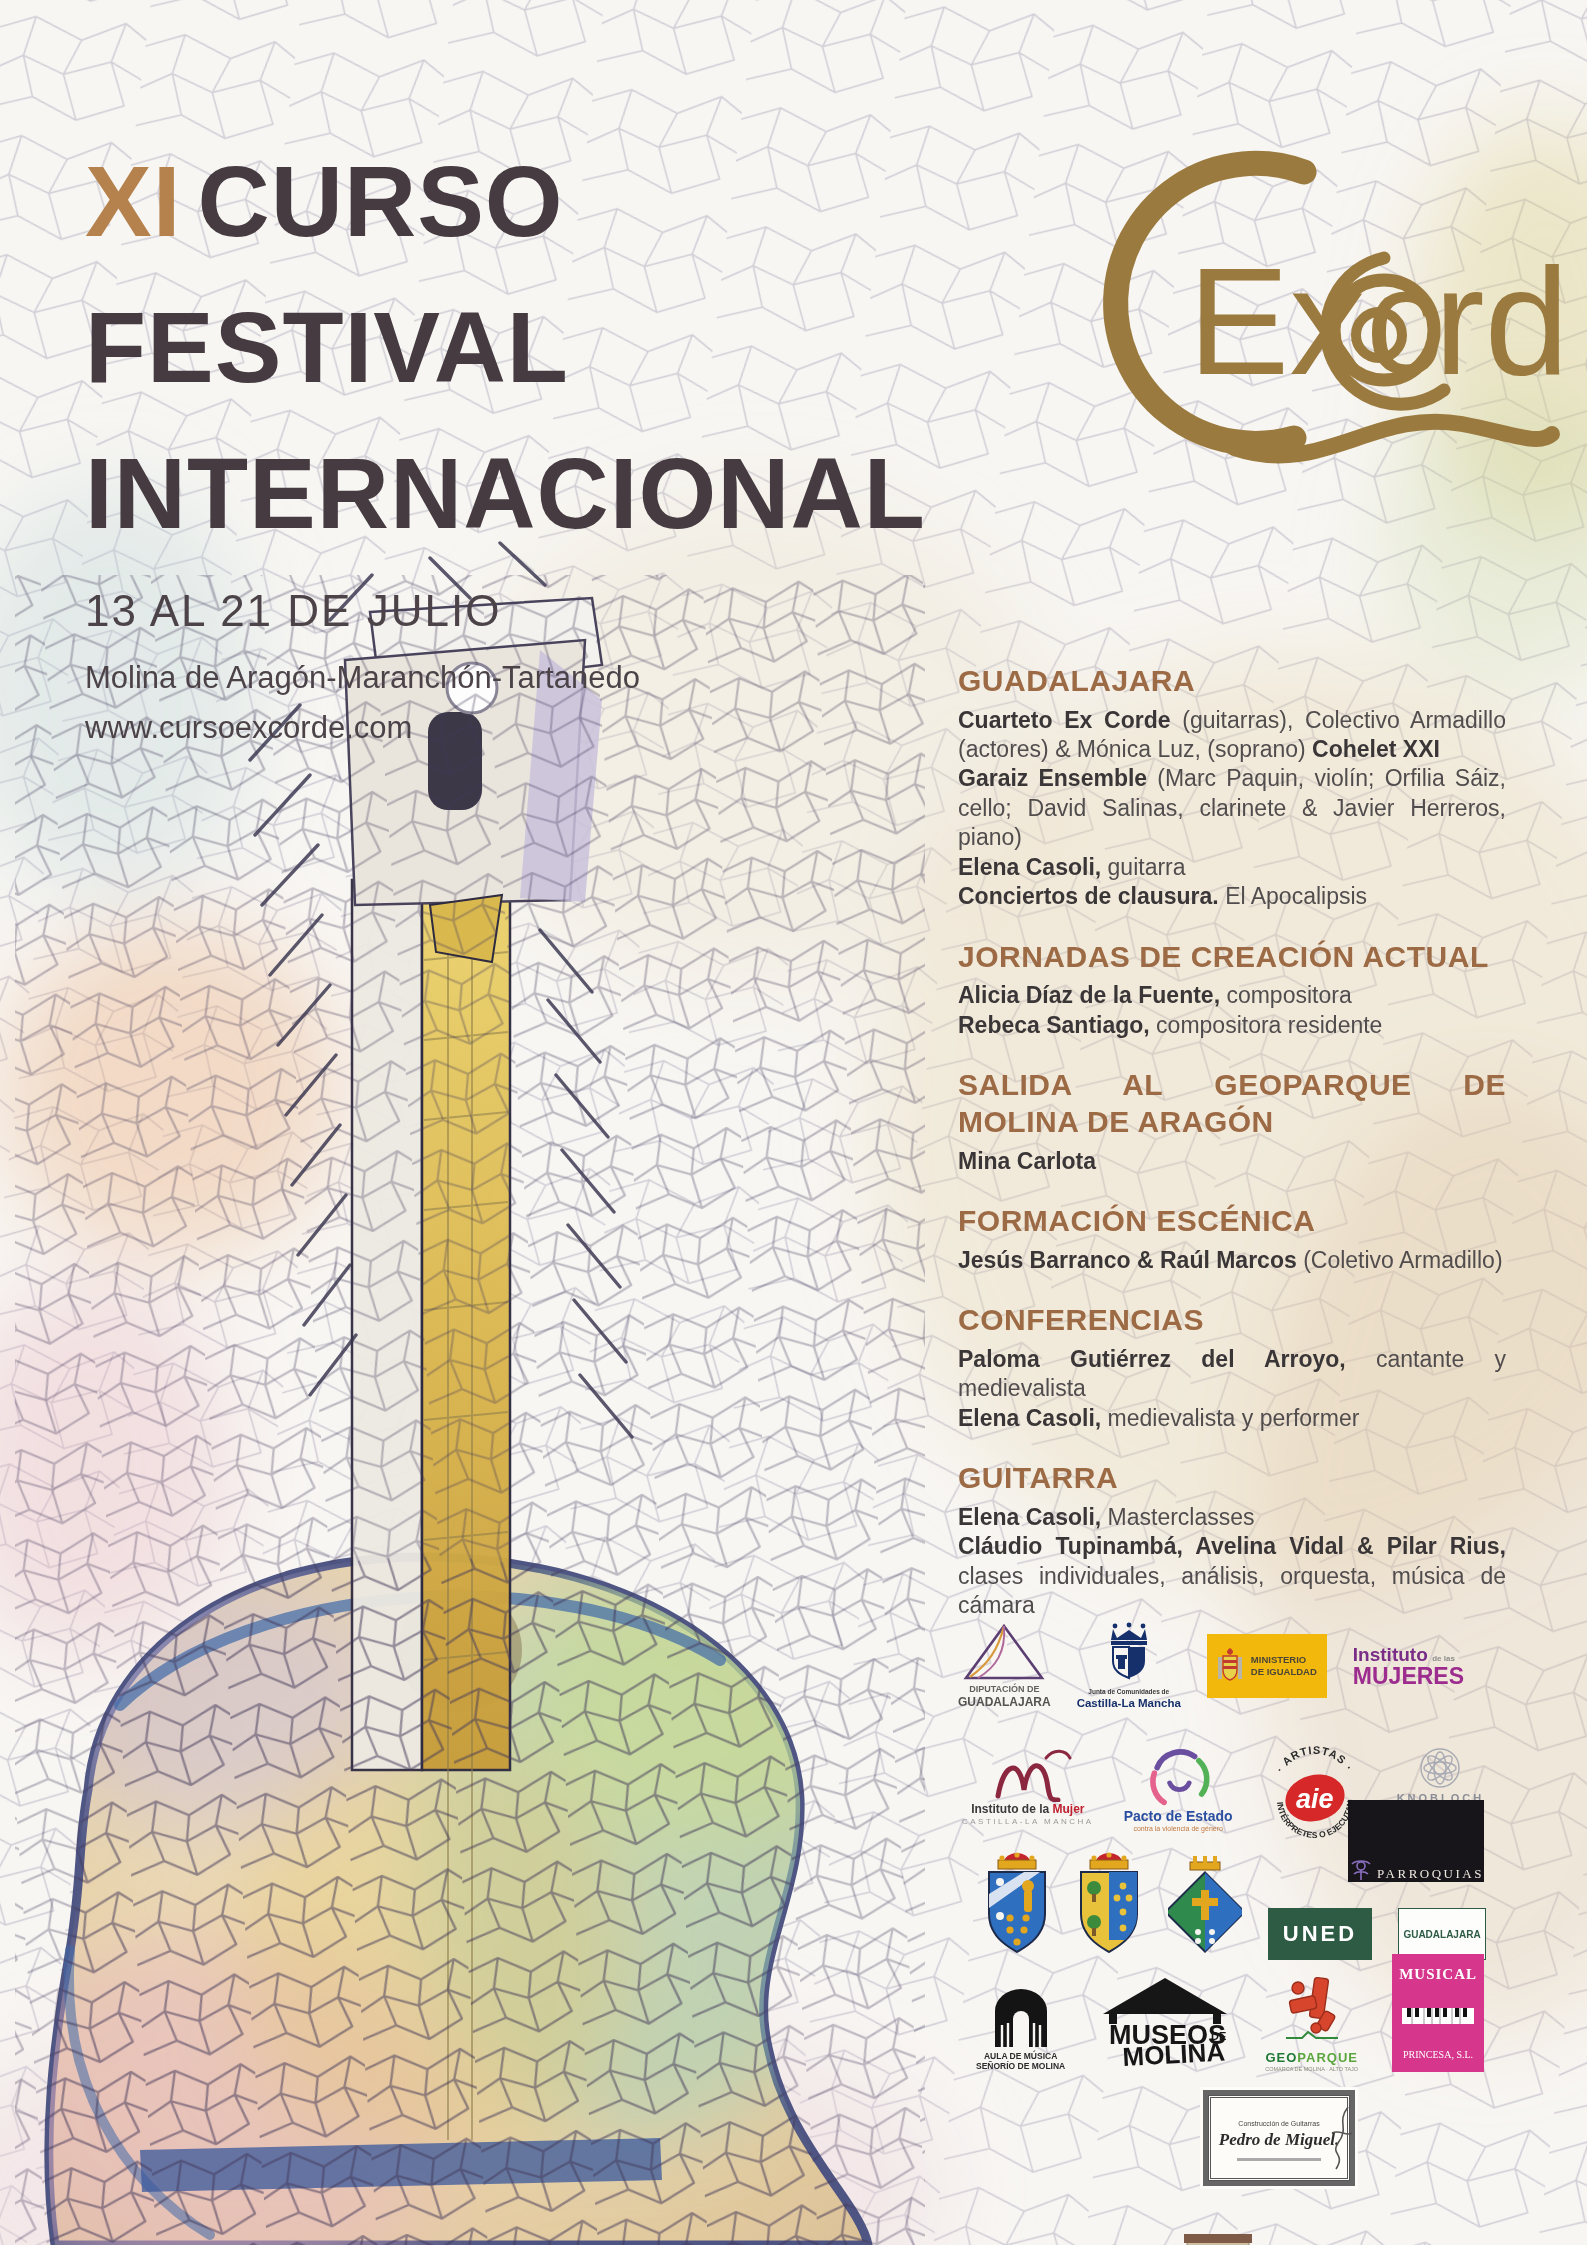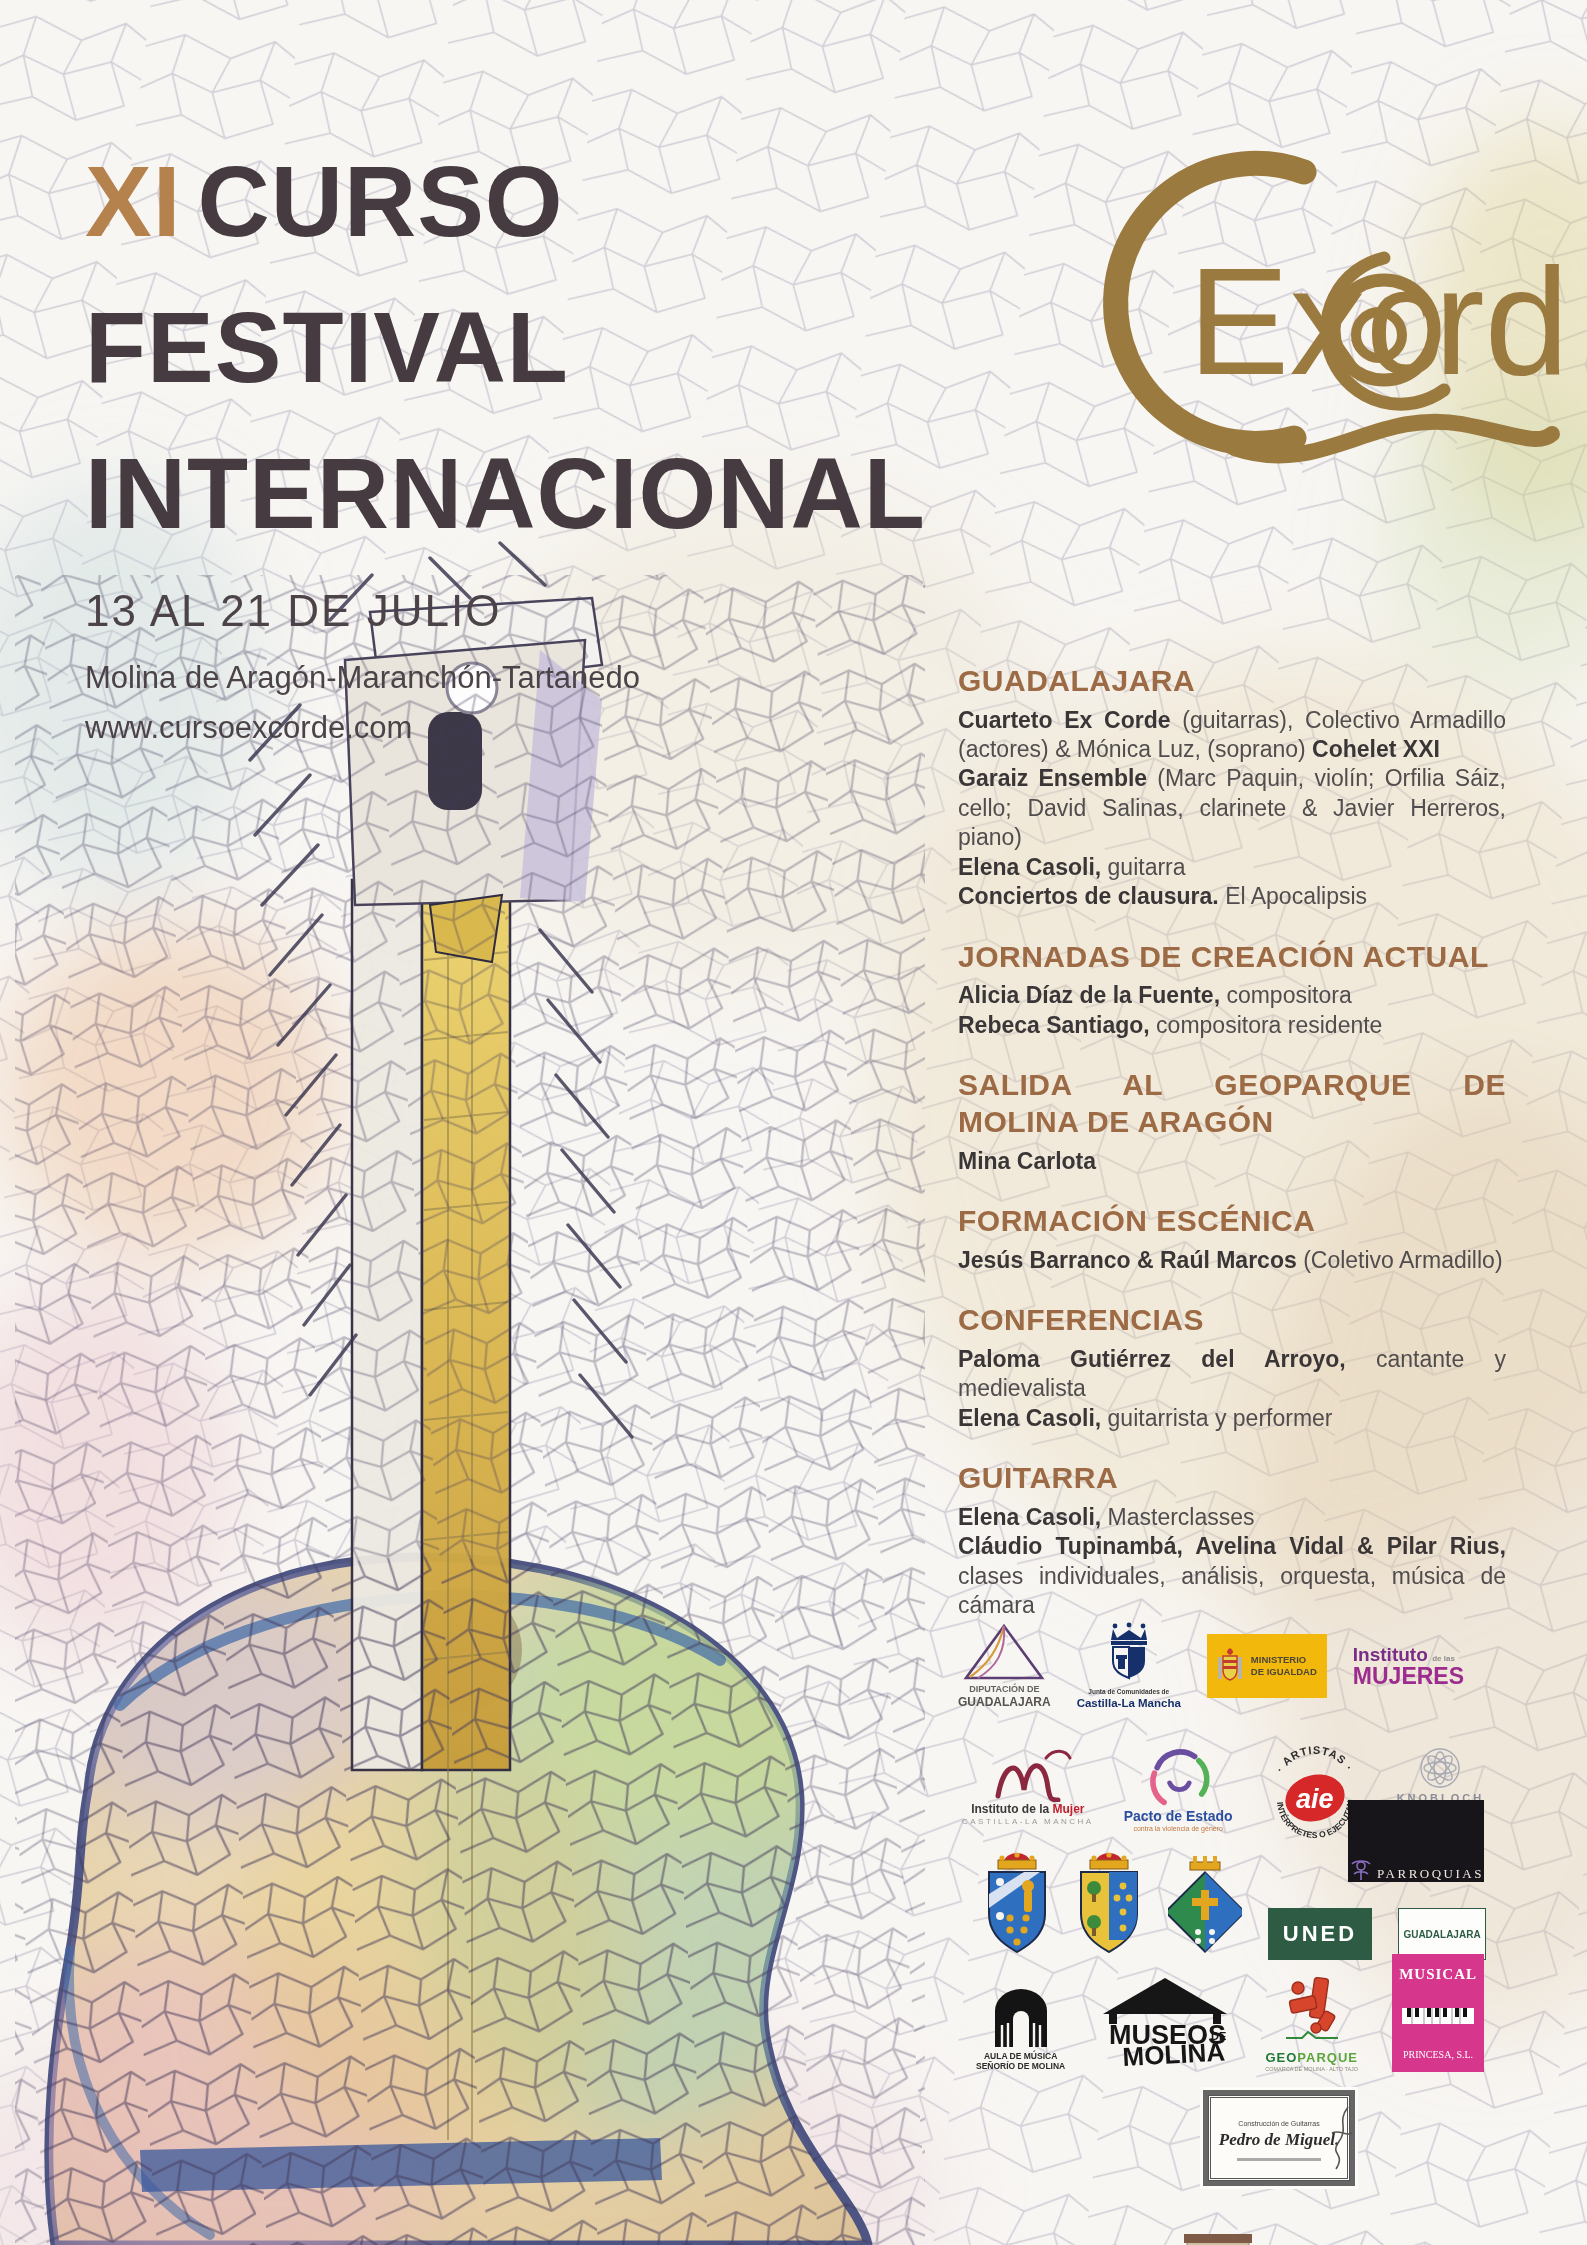--- a/index.html
+++ b/index.html
@@ -212,21 +212,21 @@
     </section>
 
     <section class="sec">
       <h3>FORMACIÓN ESCÉNICA</h3>
       <p><strong>Jesús Barranco &amp; Raúl Marcos</strong><span> (Coletivo Armadillo)</span></p>
     </section>
 
     <section class="sec">
       <h3>CONFERENCIAS</h3>
       <p><strong>Paloma Gutiérrez del Arroyo,</strong><span> cantante y medievalista</span></p>
-      <p><strong>Elena Casoli,</strong><span> guitarrista y performer</span></p>
+      <p><strong>Elena Casoli,</strong><span> medievalista y performer</span></p>
     </section>
 
     <section class="sec">
       <h3>GUITARRA</h3>
       <p><strong>Elena Casoli,</strong><span> Masterclasses</span></p>
       <p><strong>Cláudio Tupinambá, Avelina Vidal &amp; Pilar Rius,</strong><span> clases individuales, análisis, orquesta, música de cámara</span></p>
     </section>
   </main>
 
   <div class="sponsors">

